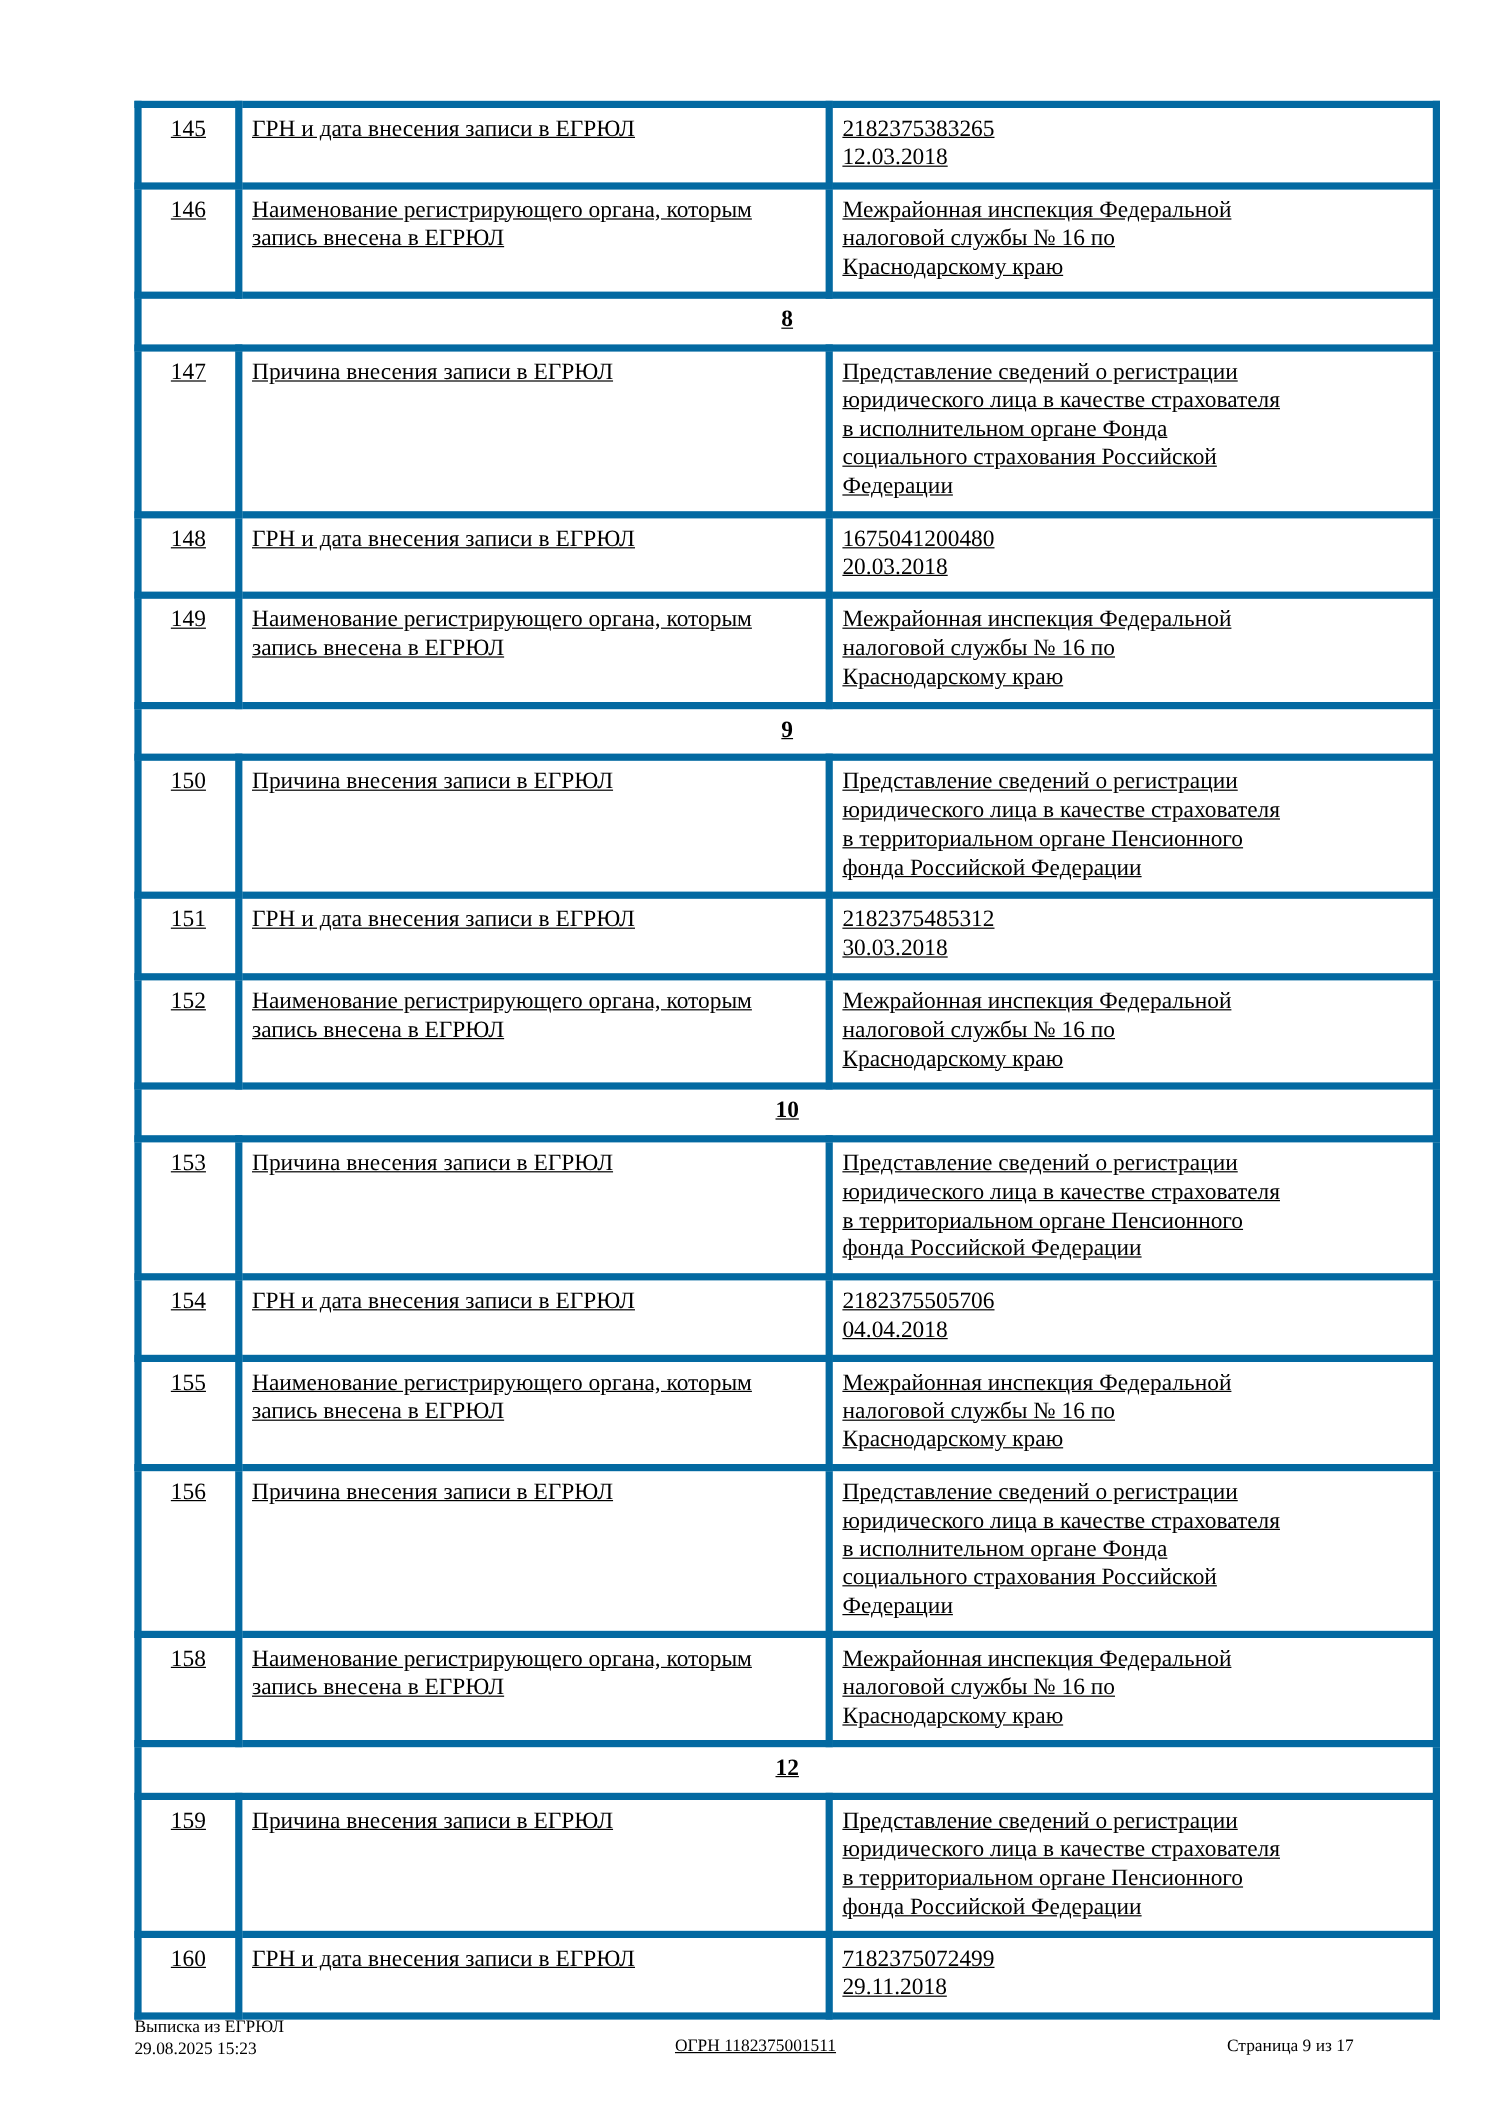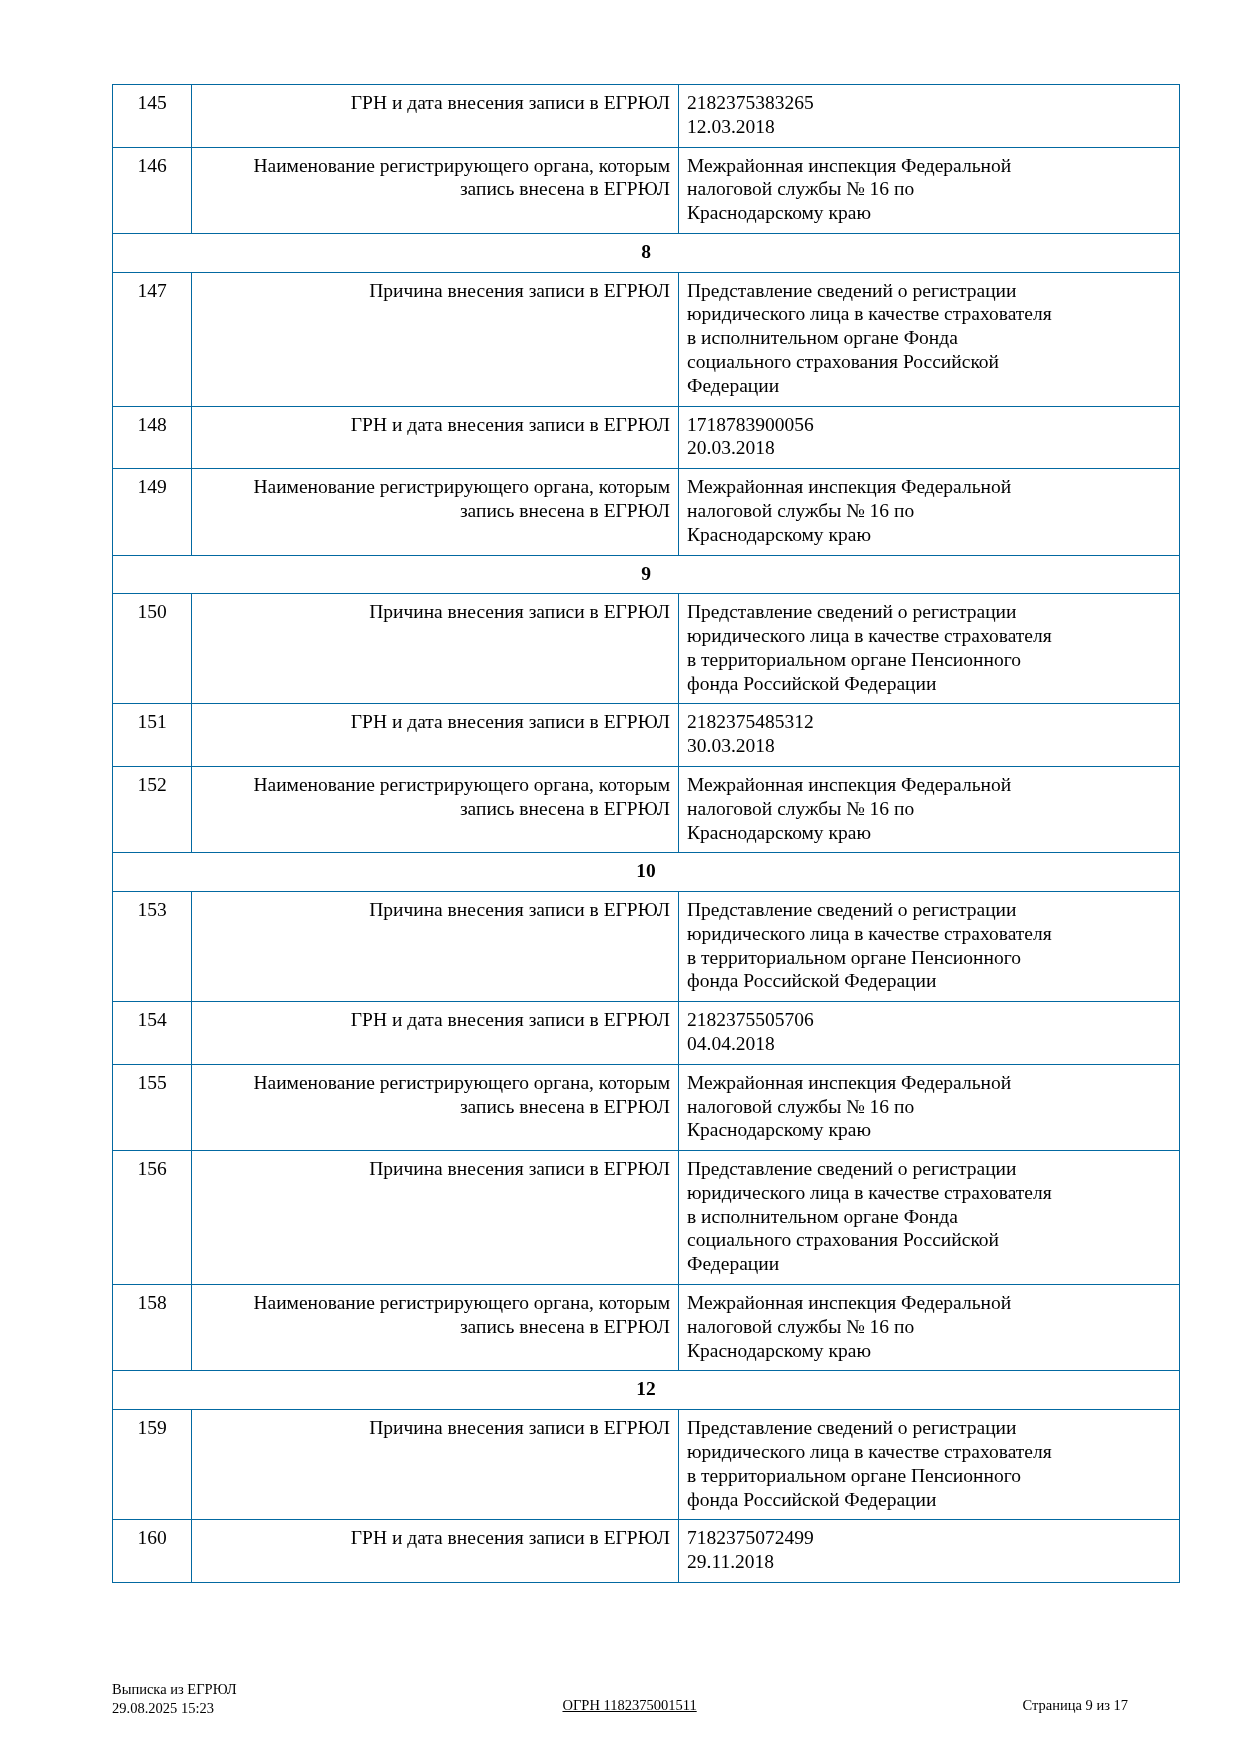--- a/index.html
+++ b/index.html
@@ -20,34 +20,34 @@
     height: 1755px;
     box-sizing: border-box;
     padding: 84px 112px 0 112px;
   }
   table.egrul {
     border-collapse: collapse;
     width: 1016px;
     table-layout: fixed;
   }
   table.egrul td {
-    border: 1px solid #0369a1;
+    border: 6px solid #0369a1;
     vertical-align: top;
     padding: 6px 8px 8px 8px;
     font-size: 19.5px;
     line-height: 1.22;
+    text-decoration: underline;
   }
   td.num {
     width: 62px;
     text-align: center;
     white-space: nowrap;
   }
   td.label {
     width: 470px;
-    text-align: right;
   }
   td.value {
     width: 484px;
   }
   td.section {
     text-align: center;
     font-weight: bold;
     padding: 5px 8px 6px 8px;
   }
   .value-line {
@@ -116,21 +116,21 @@
             <span class="value-line">юридического лица в качестве страхователя</span>
             <span class="value-line">в исполнительном органе Фонда</span>
             <span class="value-line">социального страхования Российской</span>
             <span class="value-line">Федерации</span>
           </td>
         </tr>
         <tr>
           <td class="num">148</td>
           <td class="label">ГРН и дата внесения записи в ЕГРЮЛ</td>
           <td class="value">
-            <span class="value-line">1718783900056</span>
+            <span class="value-line">1675041200480</span>
             <span class="value-line">20.03.2018</span>
           </td>
         </tr>
         <tr>
           <td class="num">149</td>
           <td class="label">Наименование регистрирующего органа, которым запись внесена в ЕГРЮЛ</td>
           <td class="value">
             <span class="value-line">Межрайонная инспекция Федеральной</span>
             <span class="value-line">налоговой службы № 16 по</span>
             <span class="value-line">Краснодарскому краю</span>

